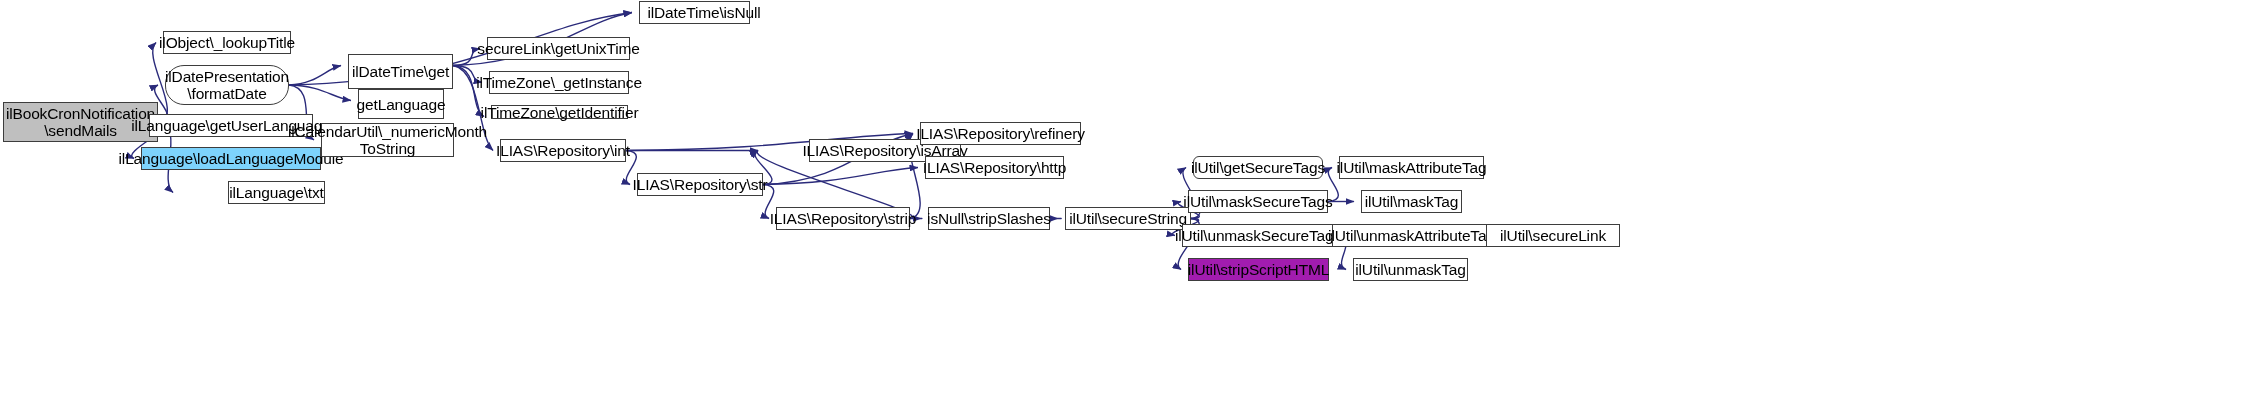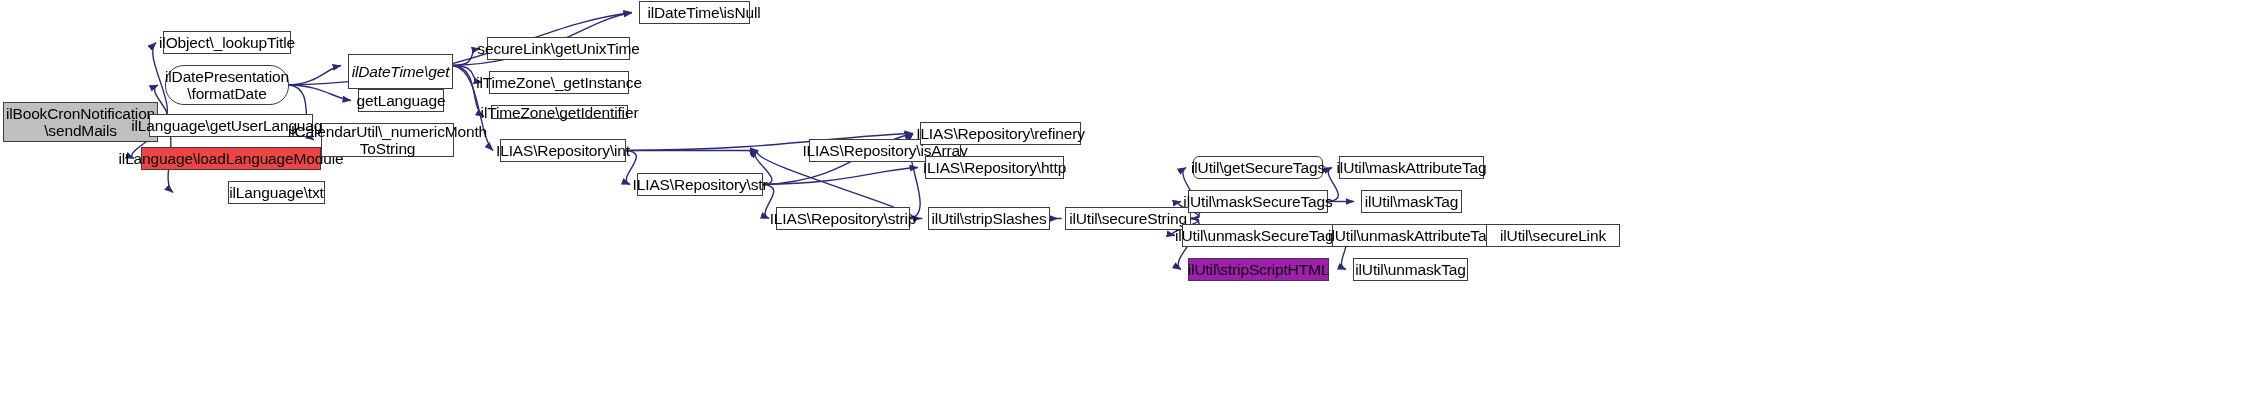--- a/index.html
+++ b/index.html
@@ -88,37 +88,37 @@
       <path d="M1334,235.5 C1362,235.5 1309.6,235.5 1325,235.5" fill="none" stroke="#2a2a7a" stroke-width="1.4" marker-end="url(#ah)"></path>
       <path d="M1334,235.5 C1362,237.54 1330.6,263.38 1346,269.5" fill="none" stroke="#2a2a7a" stroke-width="1.4" marker-end="url(#ah)"></path>
       <path d="M1491,235.5 C1519,235.5 1463.6,235.5 1479,235.5" fill="none" stroke="#2a2a7a" stroke-width="1.4" marker-end="url(#ah)"></path>
     </svg>
 <div class="node root" style="left: 3px; top: 102px; width: 155px; height: 40px; border-color: rgb(61, 61, 61); background: rgb(191, 191, 191);">ilBookCronNotification
 \sendMails</div>
     <div class="node" style="left: 163px; top: 31px; width: 128px; height: 23px; border-color: rgb(61, 61, 61); background: rgb(255, 255, 255);">ilObject\_lookupTitle</div>
     <div class="node" style="left: 165px; top: 65px; width: 124px; height: 40px; border-color: rgb(61, 61, 61); background: rgb(255, 255, 255); border-radius: 19px;">ilDatePresentation
 \formatDate</div>
     <div class="node" style="left: 149px; top: 114px; width: 164px; height: 23px; border-color: rgb(61, 61, 61); background: rgb(255, 255, 255);">ilLanguage\getUserLanguage</div>
-    <div class="node" style="left: 141px; top: 147px; width: 180px; height: 23px; border-color: rgb(61, 61, 61); background: #ef4444;">ilLanguage\loadLanguageModule</div>
+    <div class="node" style="left: 141px; top: 147px; width: 180px; height: 23px; border-color: rgb(61, 61, 61); background: #7dd3fc;">ilLanguage\loadLanguageModule</div>
     <div class="node" style="left: 180px; top: 181px; width: 97px; height: 23px; border-color: rgb(61, 61, 61); background: rgb(255, 255, 255); margin-left: 48px;">ilLanguage\txt</div>
-    <div class="node" style="left: 348px; top: 54px; width: 105px; height: 35px; border-color: rgb(61, 61, 61); background: rgb(255, 255, 255); font-style: italic;">ilDateTime\get</div>
-    <div class="node" style="left: 358px; top: 89px; width: 86px; height: 23px; border-color: rgb(61, 61, 61); background: rgb(255, 255, 255);">getLanguage</div>
+    <div class="node" style="left: 348px; top: 54px; width: 105px; height: 35px; border-color: rgb(61, 61, 61); background: rgb(255, 255, 255);">ilDateTime\get</div>
+    <div class="node" style="left: 358px; top: 89px; width: 86px; height: 30px; border-color: rgb(61, 61, 61); background: rgb(255, 255, 255);">getLanguage</div>
     <div class="node" style="left: 321px; top: 123px; width: 133px; height: 34px; border-color: rgb(61, 61, 61); background: rgb(255, 255, 255);">ilCalendarUtil\_numericMonth
 ToString</div>
     <div class="node" style="left: 639px; top: 1px; width: 111px; height: 23px; border-color: rgb(61, 61, 61); background: rgb(255, 255, 255); padding-left: 19px;">ilDateTime\isNull</div>
     <div class="node" style="left: 487px; top: 37px; width: 143px; height: 23px; border-color: rgb(61, 61, 61); background: rgb(255, 255, 255);">secureLink\getUnixTime</div>
     <div class="node" style="left: 489px; top: 71px; width: 140px; height: 23px; border-color: rgb(61, 61, 61); background: rgb(255, 255, 255);">ilTimeZone\_getInstance</div>
     <div class="node" style="left: 491px; top: 105px; width: 137px; height: 14px; border-color: rgb(61, 61, 61); background: rgb(255, 255, 255);">ilTimeZone\getIdentifier</div>
     <div class="node" style="left: 500px; top: 139px; width: 126px; height: 23px; border-color: rgb(61, 61, 61); background: rgb(255, 255, 255);">ILIAS\Repository\int</div>
     <div class="node" style="left: 637px; top: 173px; width: 126px; height: 23px; border-color: rgb(61, 61, 61); background: rgb(255, 255, 255);">ILIAS\Repository\str</div>
     <div class="node" style="left: 776px; top: 207px; width: 134px; height: 23px; border-color: rgb(61, 61, 61); background: rgb(255, 255, 255);">ILIAS\Repository\strip</div>
     <div class="node" style="left: 765px; top: 139px; width: 152px; height: 23px; border-color: rgb(61, 61, 61); background: rgb(255, 255, 255); margin-left: 44px;">ILIAS\Repository\isArray</div>
     <div class="node" style="left: 920px; top: 122px; width: 161px; height: 23px; border-color: rgb(61, 61, 61); background: rgb(255, 255, 255);">ILIAS\Repository\refinery</div>
     <div class="node" style="left: 925px; top: 156px; width: 139px; height: 23px; border-color: rgb(61, 61, 61); background: rgb(255, 255, 255);">ILIAS\Repository\http</div>
-    <div class="node" style="left: 928px; top: 207px; width: 122px; height: 23px; border-color: rgb(61, 61, 61); background: rgb(255, 255, 255);">ilUtil\stripSlashes</div>
+    <div class="node" style="left: 928px; top: 207px; width: 122px; height: 23px; border-color: rgb(61, 61, 61); background: rgb(255, 255, 255);">isNull\stripSlashes</div>
     <div class="node" style="left: 1065px; top: 207px; width: 126px; height: 23px; border-color: rgb(61, 61, 61); background: rgb(255, 255, 255);">ilUtil\secureString</div>
     <div class="node" style="left: 1193px; top: 156px; width: 130px; height: 23px; border-color: rgb(61, 61, 61); background: rgb(255, 255, 255); border-radius: 6px;">ilUtil\getSecureTags</div>
     <div class="node" style="left: 1188px; top: 190px; width: 140px; height: 23px; border-color: rgb(61, 61, 61); background: rgb(255, 255, 255);">ilUtil\maskSecureTags</div>
     <div class="node" style="left: 1182px; top: 224px; width: 152px; height: 23px; border-color: rgb(61, 61, 61); background: rgb(255, 255, 255);">ilUtil\unmaskSecureTags</div>
     <div class="node" style="left: 1188px; top: 258px; width: 141px; height: 23px; border-color: rgb(61, 61, 61); background: #a21caf;">ilUtil\stripScriptHTML</div>
     <div class="node" style="left: 1339px; top: 156px; width: 145px; height: 23px; border-color: rgb(61, 61, 61); background: rgb(255, 255, 255);">ilUtil\maskAttributeTag</div>
     <div class="node" style="left: 1361px; top: 190px; width: 101px; height: 23px; border-color: rgb(61, 61, 61); background: rgb(255, 255, 255);">ilUtil\maskTag</div>
     <div class="node" style="left: 1332px; top: 224px; width: 159px; height: 23px; border-color: rgb(61, 61, 61); background: rgb(255, 255, 255);">ilUtil\unmaskAttributeTag</div>
     <div class="node" style="left: 1353px; top: 258px; width: 115px; height: 23px; border-color: rgb(61, 61, 61); background: rgb(255, 255, 255);">ilUtil\unmaskTag</div>
     <div class="node" style="left: 1486px; top: 224px; width: 134px; height: 23px; border-color: rgb(61, 61, 61); background: rgb(255, 255, 255);">ilUtil\secureLink</div>

